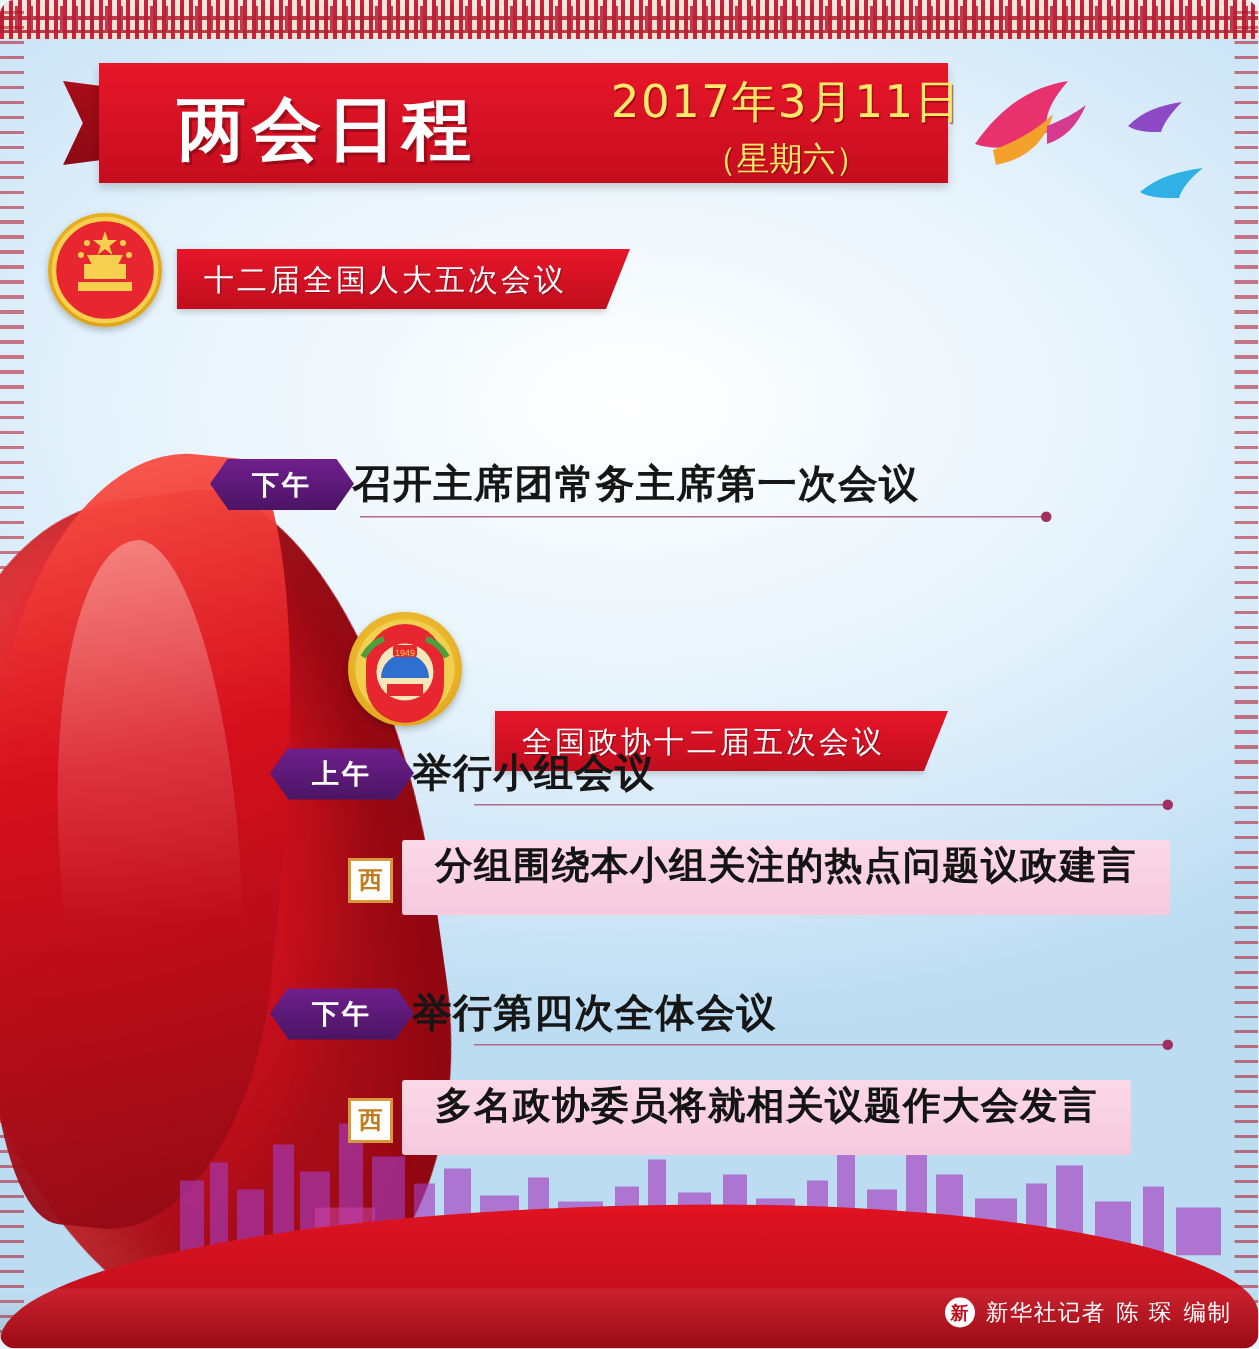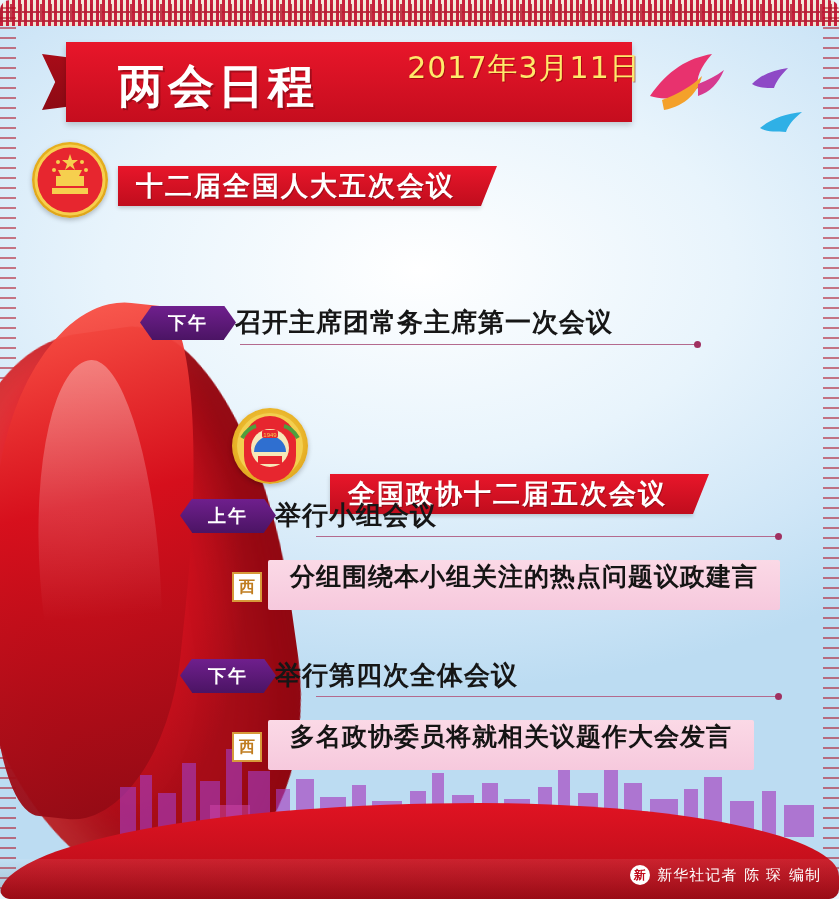--- a/index.html
+++ b/index.html
@@ -132,21 +132,21 @@
     background:linear-gradient(180deg,#e8162a,#c00d1d);
     padding:0 26px 0 18px;
     box-shadow:0 2px 4px rgba(0,0,0,.18);
   }
   .sec-banner:after{
     content:"";position:absolute;right:-16px;top:0;width:16px;height:40px;
     background:linear-gradient(180deg,#e8162a,#c00d1d);
     clip-path:polygon(0 0,100% 0,0 100%);
   }
   .sec-banner span{
-    color:#fff;font-weight:bold;font-size:27px;letter-spacing:2px;
+    color:#fff;font-weight:normal;font-size:20px;letter-spacing:2px;
     font-family:"DejaVu Serif","Liberation Serif",serif;
     text-shadow:1px 1px 0 rgba(0,0,0,.25);
   }
   .sec-npc{left:118px;top:166px;}
   .sec-cppcc{left:330px;top:430px;margin-top:44px;}
 
   
   .plain-line{
     position:absolute;left:138px;top:240px;
     font-family:"DejaVu Serif","Liberation Serif",serif;
@@ -269,20 +269,21 @@
     </g>
   </svg>
   <div class="bottom-red"></div>
 
   <div class="title-banner">
     <div class="tb-tail"></div>
     <div class="tb-body">
       <div class="tb-title">两会日程</div>
       <div class="tb-date">
         <div class="d1">2017年3月11日</div>
+        <div class="d2">（星期六）</div>
       </div>
     </div>
   </div>
 
   <div class="bird" style="left:640px;top:50px;">
     <svg width="90" height="70" viewBox="0 0 90 70">
       <path d="M10 46 C28 20 48 8 72 4 C60 18 56 28 58 38 C46 46 28 52 10 46 Z" fill="#e8326e"></path>
       <path d="M22 50 C38 44 52 36 62 26 C58 42 46 56 24 60 Z" fill="#f4a12b"></path>
       <path d="M58 34 C68 30 76 26 84 20 C78 34 70 42 58 46 Z" fill="#d63a8f"></path>
     </svg>

